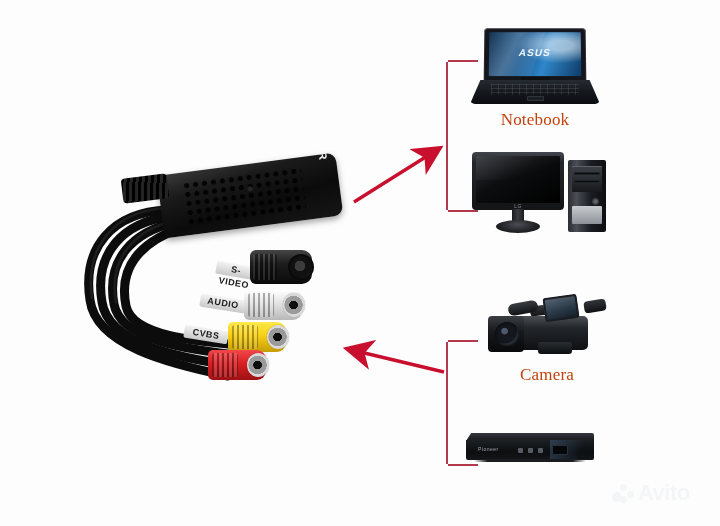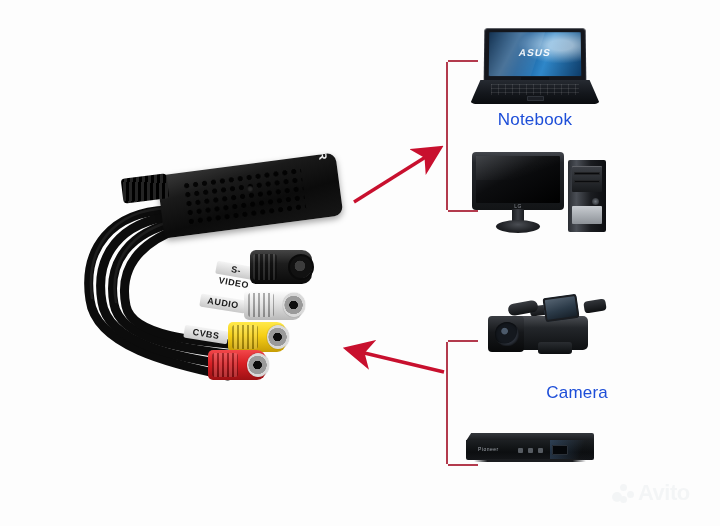--- a/index.html
+++ b/index.html
@@ -8,25 +8,26 @@
     background:#fdfdfd;
     font-family:"Liberation Sans", sans-serif;
     overflow:hidden;
   }
   .stage{position:relative;width:720px;height:526px;background:#fdfdfd;}
 
   
   .abs{position:absolute;}
   .lbl{
     position:absolute;
-    color:#1d4ed8;
+    color:#c2410c;
     font-size:17px;
     letter-spacing:.2px;
     white-space:nowrap;
     text-align:center;
+    font-family:Liberation Serif, serif;
   }
 
   
   #capture-device{left:60px;top:150px;width:320px;height:265px;}
 
   .dev-body{
     position:absolute;left:100px;top:14px;width:180px;height:63px;
     background:linear-gradient(170deg,#3a3a3a 0%,#1a1a1a 28%,#0b0b0b 62%,#161616 100%);
     border-radius:5px 9px 9px 5px;
     transform:rotate(-7.5deg);
@@ -410,21 +411,21 @@
     <div class="cam-handle"></div>
     <div class="cam-mic"></div>
     <div class="cam-vf"></div>
     <div class="cam-body"></div>
     <div class="cam-lcd"></div>
     <div class="cam-lenshood">
       <div class="cam-lens"></div>
     </div>
     <div class="cam-grip"></div>
   </div>
-  <div class="lbl" style="left:486px;top:383px;width:122px;text-align:right;">Camera</div>
+  <div class="lbl" style="left:486px;top:365px;width:122px;">Camera</div>
 
   <div id="dvd-image">
     <div class="dvd-top"></div>
     <div class="dvd-face">
       <div class="dvd-gloss"></div>
       <div class="dvd-brand">Pioneer</div>
       <div class="dvd-btn" style="left:52px;"></div>
       <div class="dvd-btn" style="left:62px;"></div>
       <div class="dvd-btn" style="left:72px;"></div>
       <div class="dvd-disp"></div>

